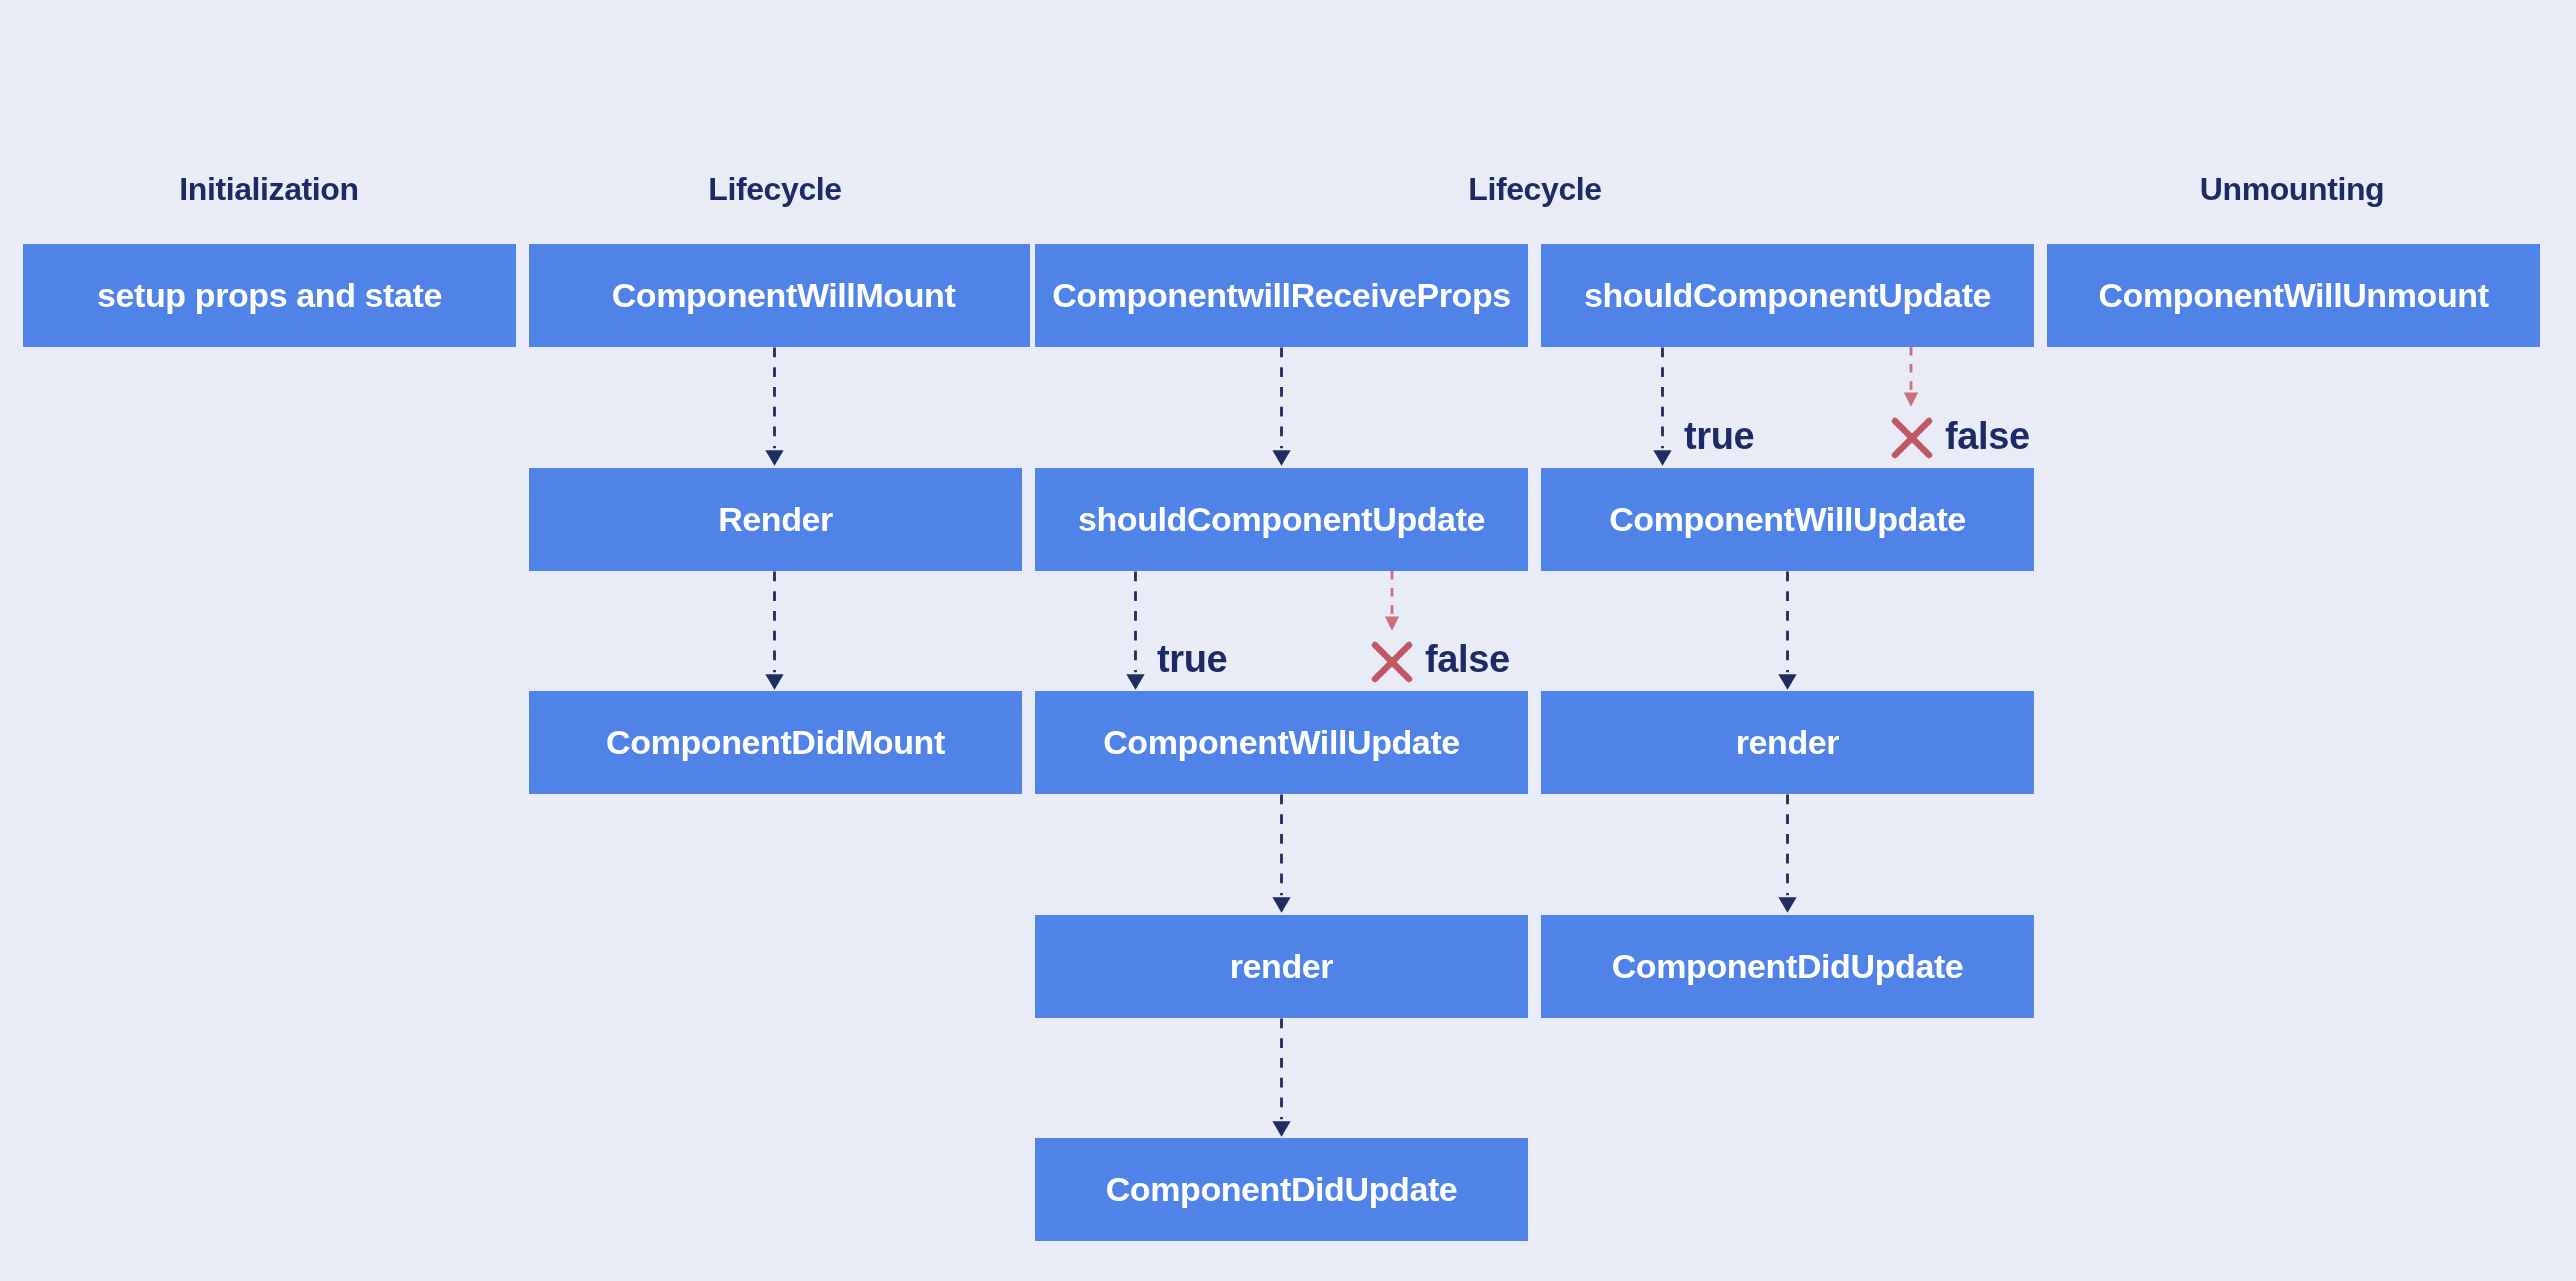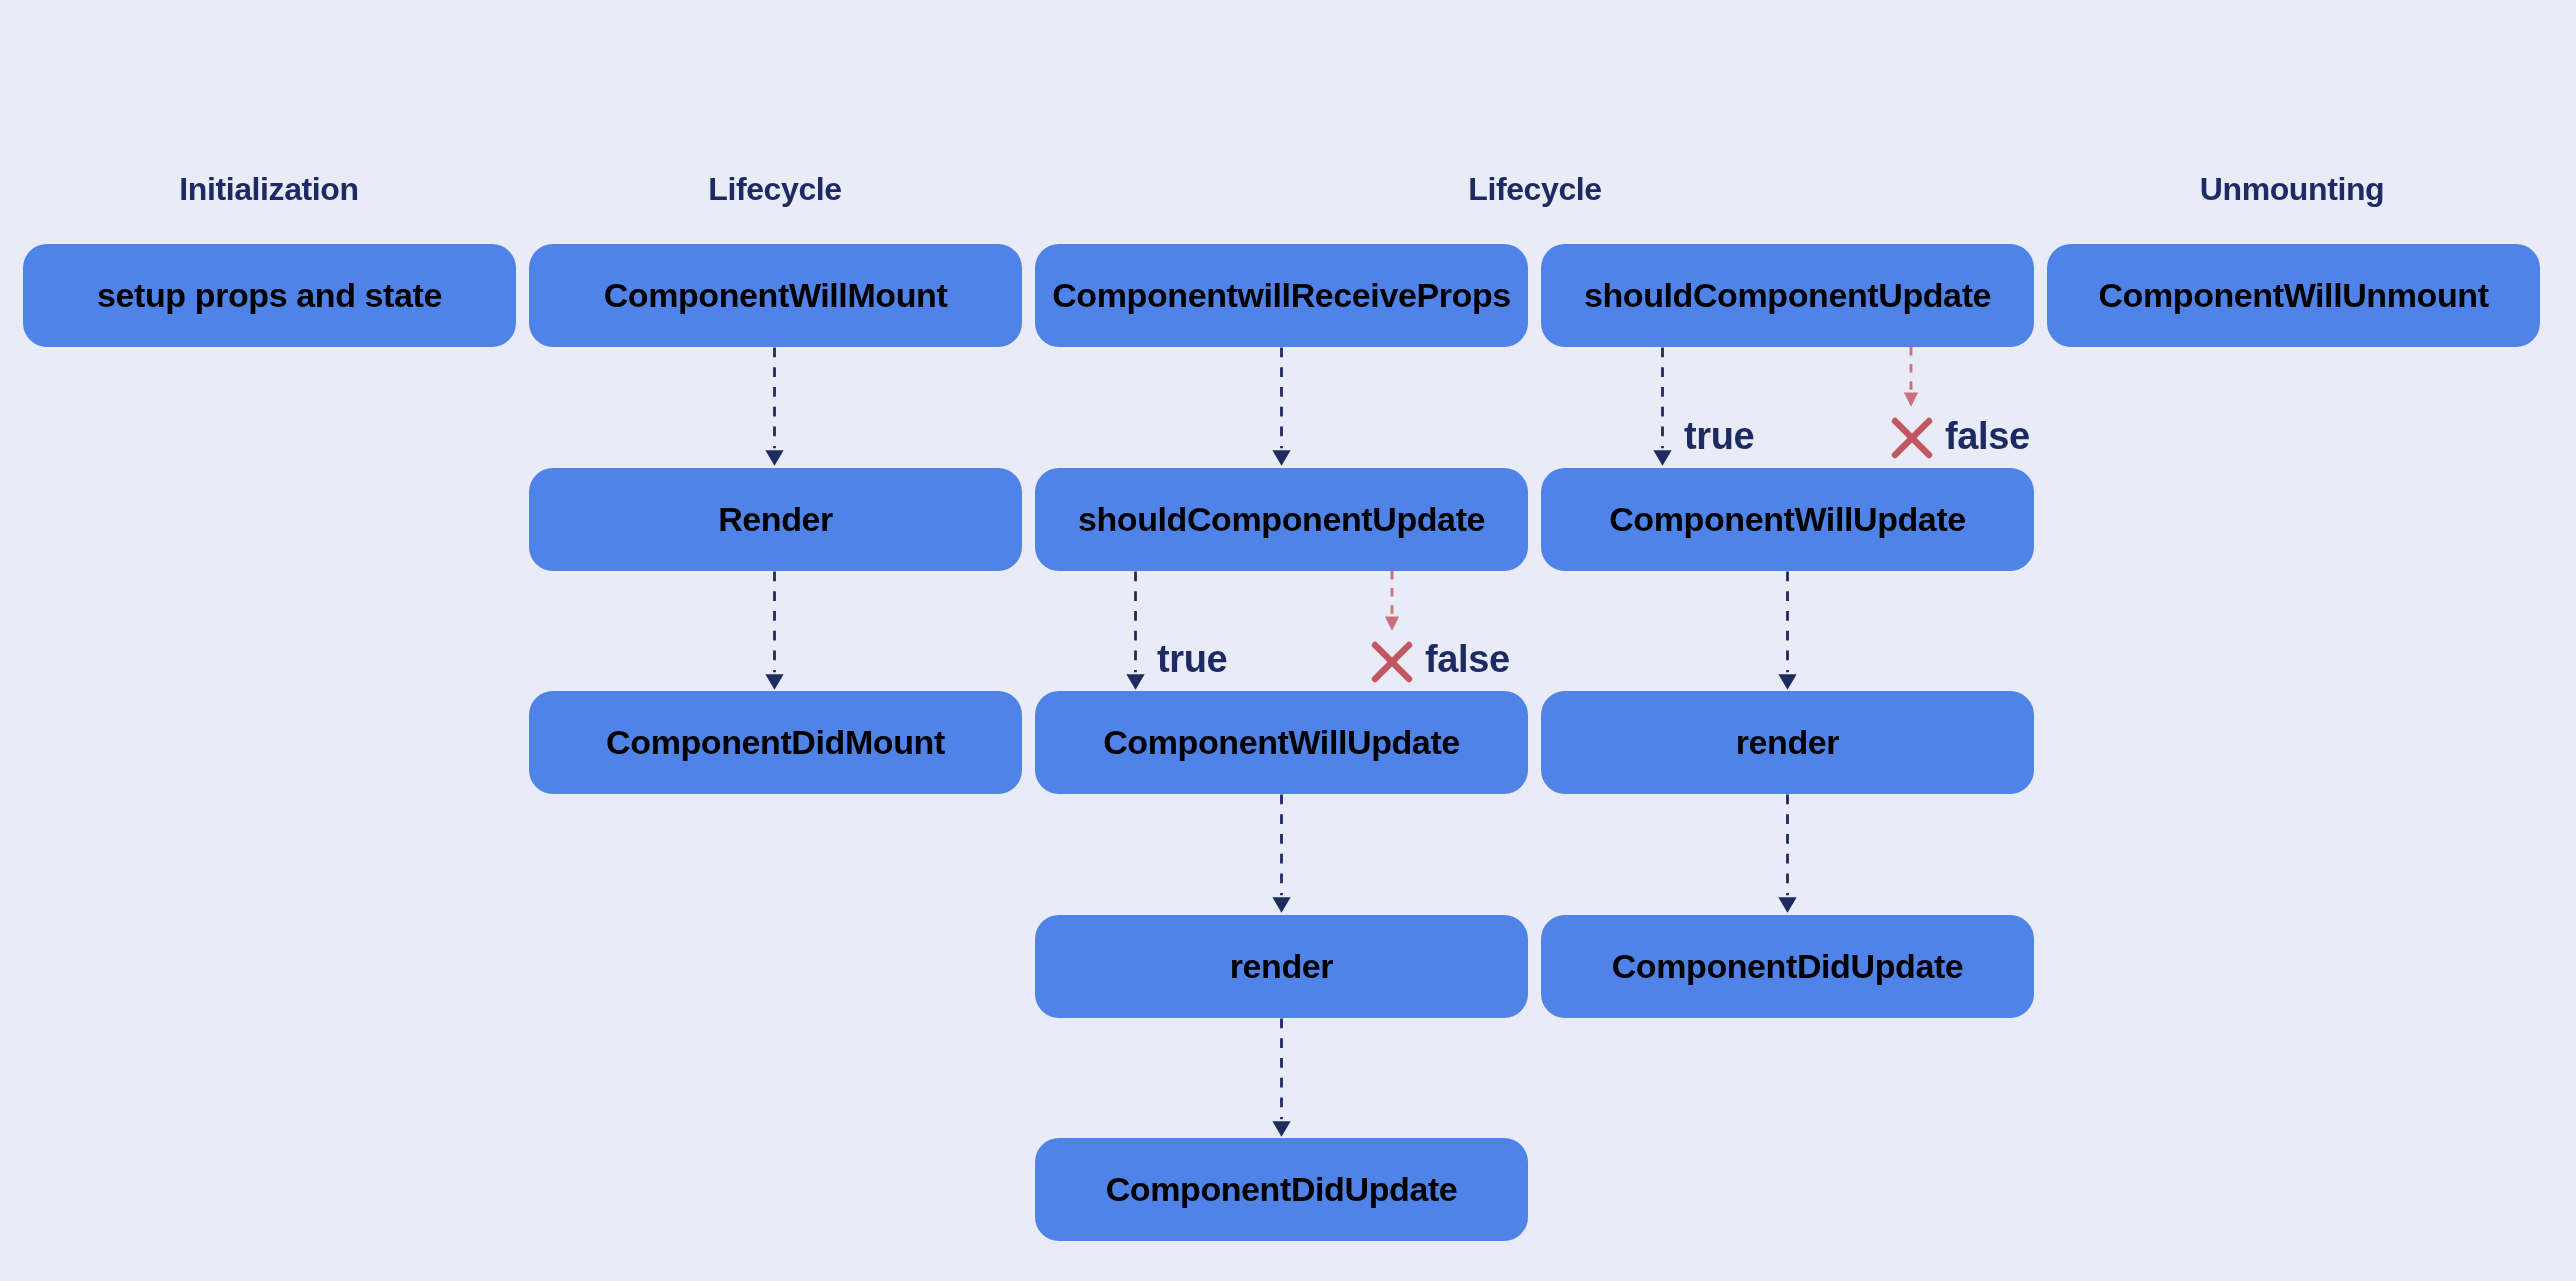--- a/index.html
+++ b/index.html
@@ -22,24 +22,23 @@
     transform:translateX(-50%);
     font-size:32px;font-weight:700;
     color:var(--navy,#1d2a63);
     white-space:nowrap;
     letter-spacing:-0.4px;
   }
   .node{
     position:absolute;width:493px;height:103px;
     background:var(--box,#4f83e8);
     display:flex;align-items:center;justify-content:center;
-    color:#000000;font-size:34px;font-weight:700;
+    color:#ffffff;font-size:34px;font-weight:700;
     letter-spacing:-0.4px;
     white-space:nowrap;
-    border-radius:24px;
   }
   .arrow{position:absolute;}
   .branch-label{
     position:absolute;
     font-size:38px;font-weight:700;
     color:var(--navy,#1d2a63);
     line-height:1.2;
     white-space:nowrap;
     letter-spacing:-0.4px;
   }
@@ -50,21 +49,21 @@
 
 <div id="stage">
 
 
   <div class="phase-header" style="left:269px;">Initialization</div>
   <div class="phase-header" style="left:775px;">Lifecycle</div>
   <div class="phase-header" style="left:1535px;">Lifecycle</div>
   <div class="phase-header" style="left:2292px;">Unmounting</div>
 
   <div class="node" style="left:23px;top:244px;">setup props and state</div>
-  <div class="node" style="left:529px;top:244px;">ComponentWillMount</div>
+  <div class="node" style="left:529px;top:244px;padding-left:8px;">ComponentWillMount</div>
   <div class="node" style="left:1035px;top:244px;">ComponentwillReceiveProps</div>
   <div class="node" style="left:1541px;top:244px;">shouldComponentUpdate</div>
   <div class="node" style="left:2047px;top:244px;">ComponentWillUnmount</div>
 
   <div class="node" style="left:529px;top:468px;">Render</div>
   <div class="node" style="left:1035px;top:468px;">shouldComponentUpdate</div>
   <div class="node" style="left:1541px;top:468px;">ComponentWillUpdate</div>
 
   <div class="node" style="left:529px;top:691px;">ComponentDidMount</div>
   <div class="node" style="left:1035px;top:691px;">ComponentWillUpdate</div>

